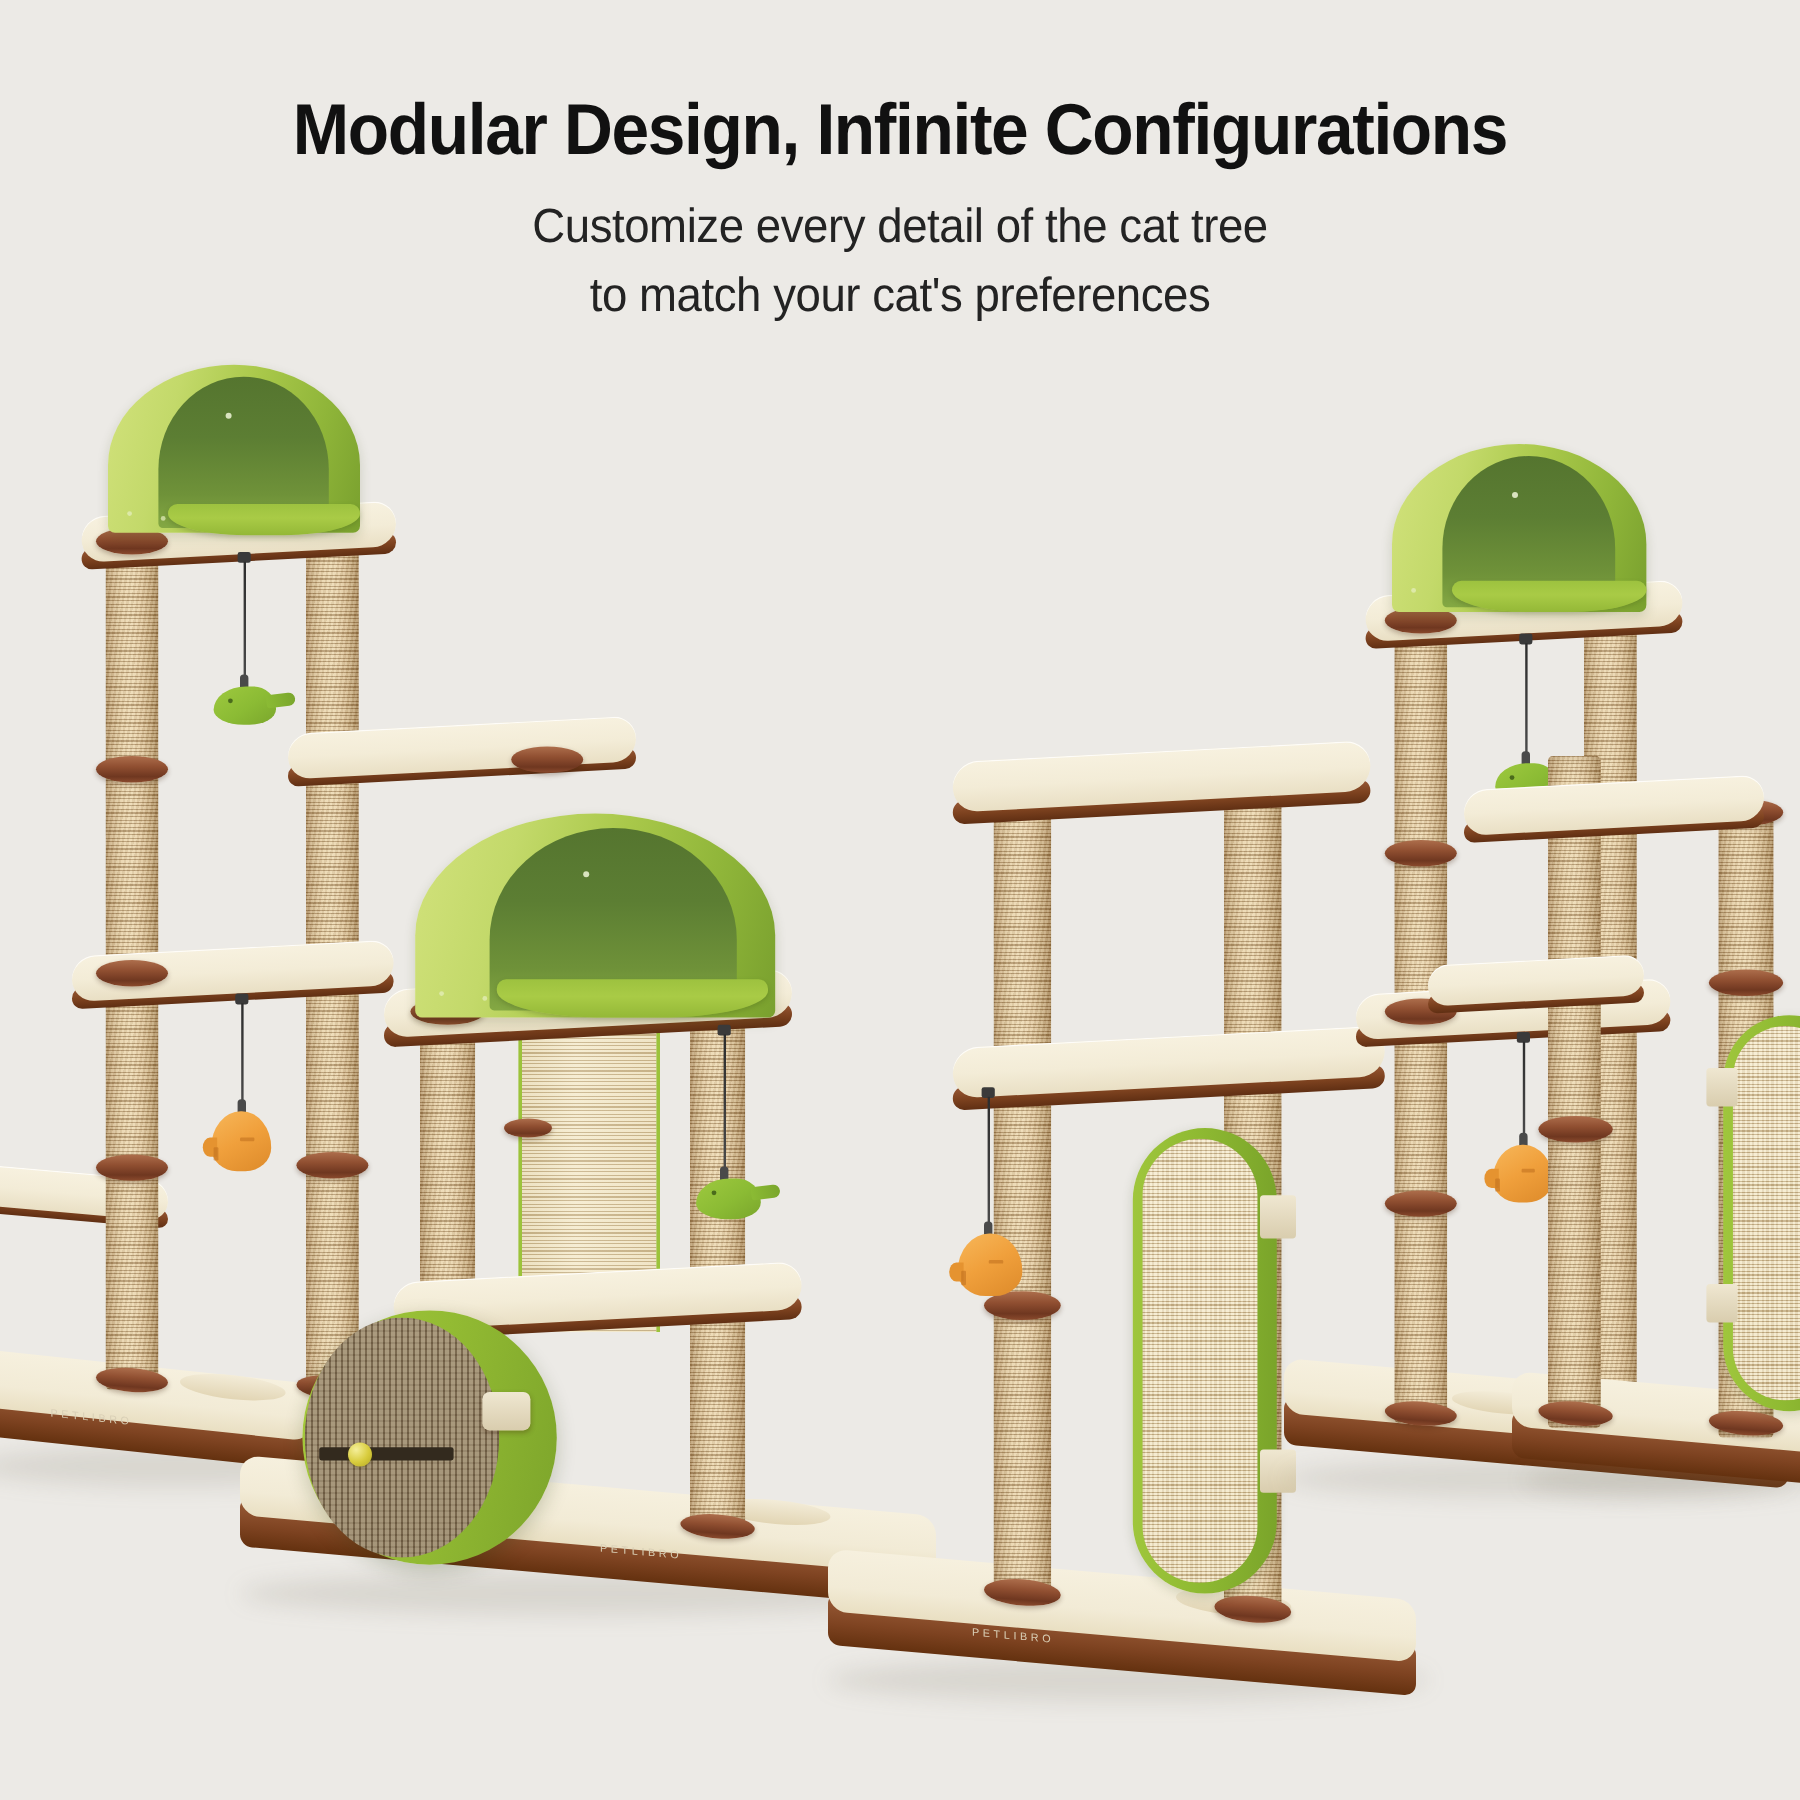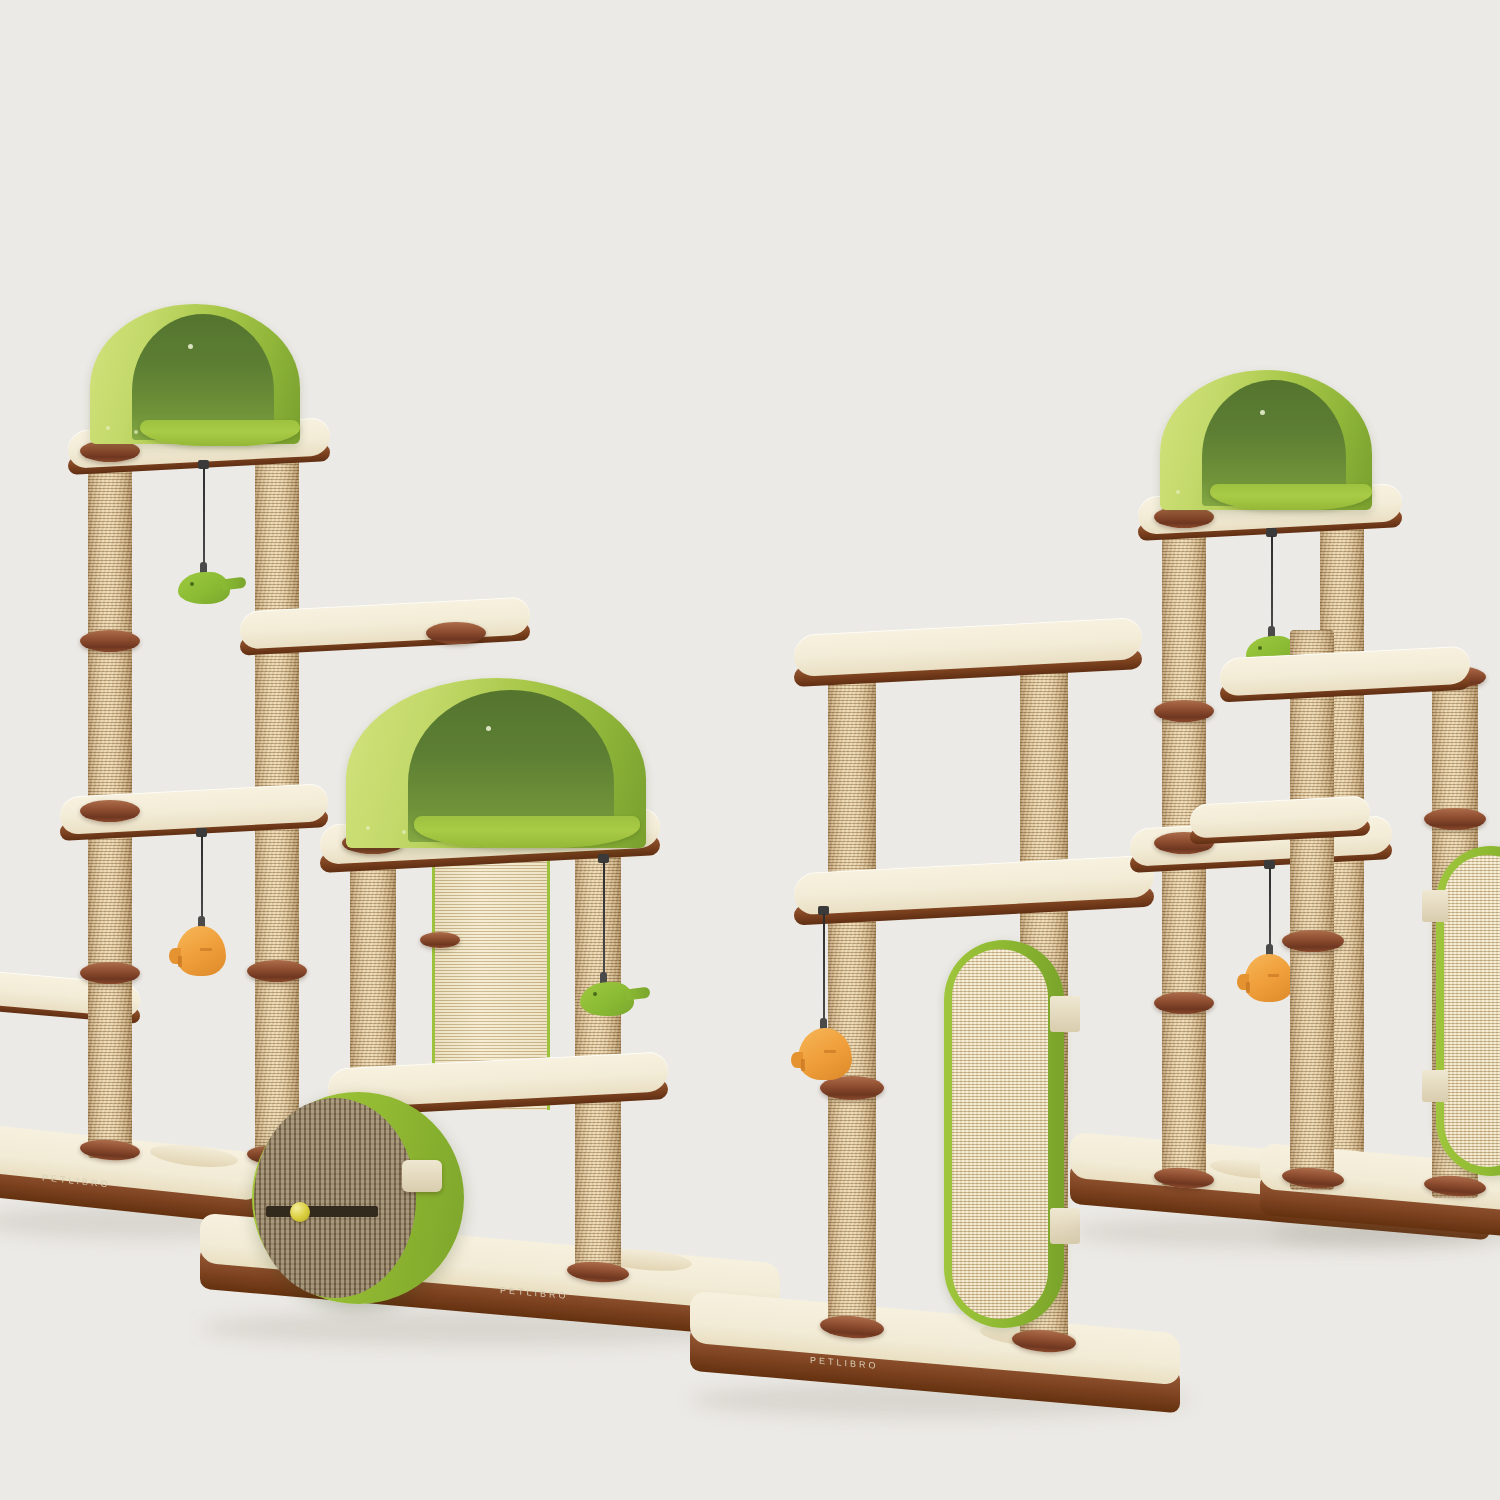--- a/index.html
+++ b/index.html
@@ -192,20 +192,27 @@
   }
 
   
   .shadow{position:absolute;border-radius:50%;background:rgba(120,112,96,.16);filter:blur(9px);}
 </style>
 </head>
 <body>
 
 <div id="stage">
 
+  <div class="header">
+    <h1 class="headline">Modular Design, Infinite Configurations</h1>
+    <p class="subline">
+      <span>Customize every detail of the cat tree</span><br>
+      <span>to match your cat's preferences</span>
+    </p>
+  </div>
 
   <div class="tree" style="left:0;top:300px;width:560px;height:950px;">
 
     <div class="shadow" style="left:-20px;top:905px;width:330px;height:34px;"></div>
     <div class="baseplate-edge" style="left:-30px;top:870px;width:290px;height:40px;transform:skewY(6deg);"></div>
     <div class="baseplate" style="left:-30px;top:838px;width:290px;height:48px;transform:skewY(6deg);"></div>
     <div class="basetext" style="left:42px;top:876px;transform:skewY(6deg);">PETLIBRO</div>
     <div class="footdisc" style="left:150px;top:846px;width:88px;height:20px;transform:skewY(6deg);"></div>
 
     <div class="plat-edge" style="left:-40px;top:700px;width:180px;height:16px;transform:skewY(5deg);"></div>

